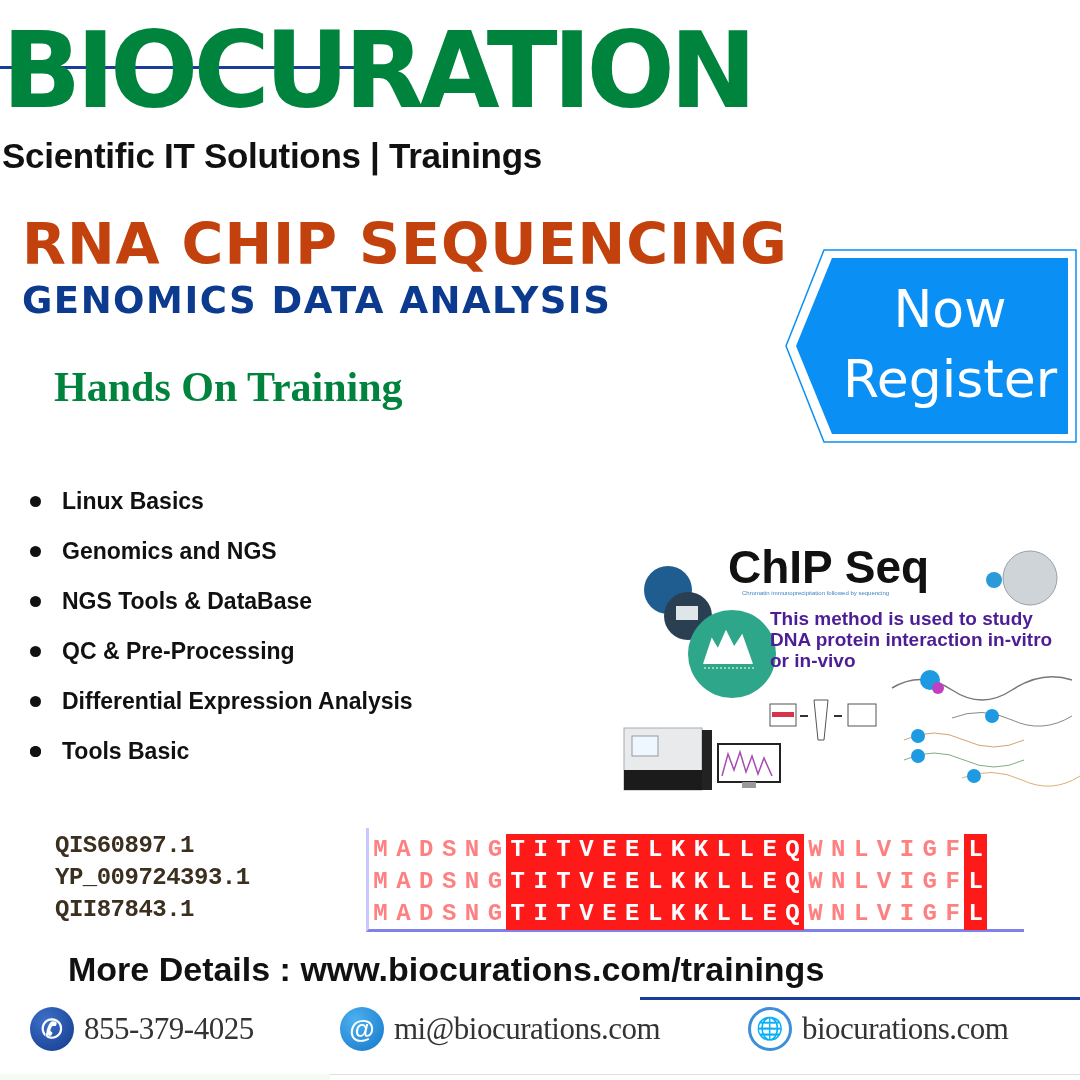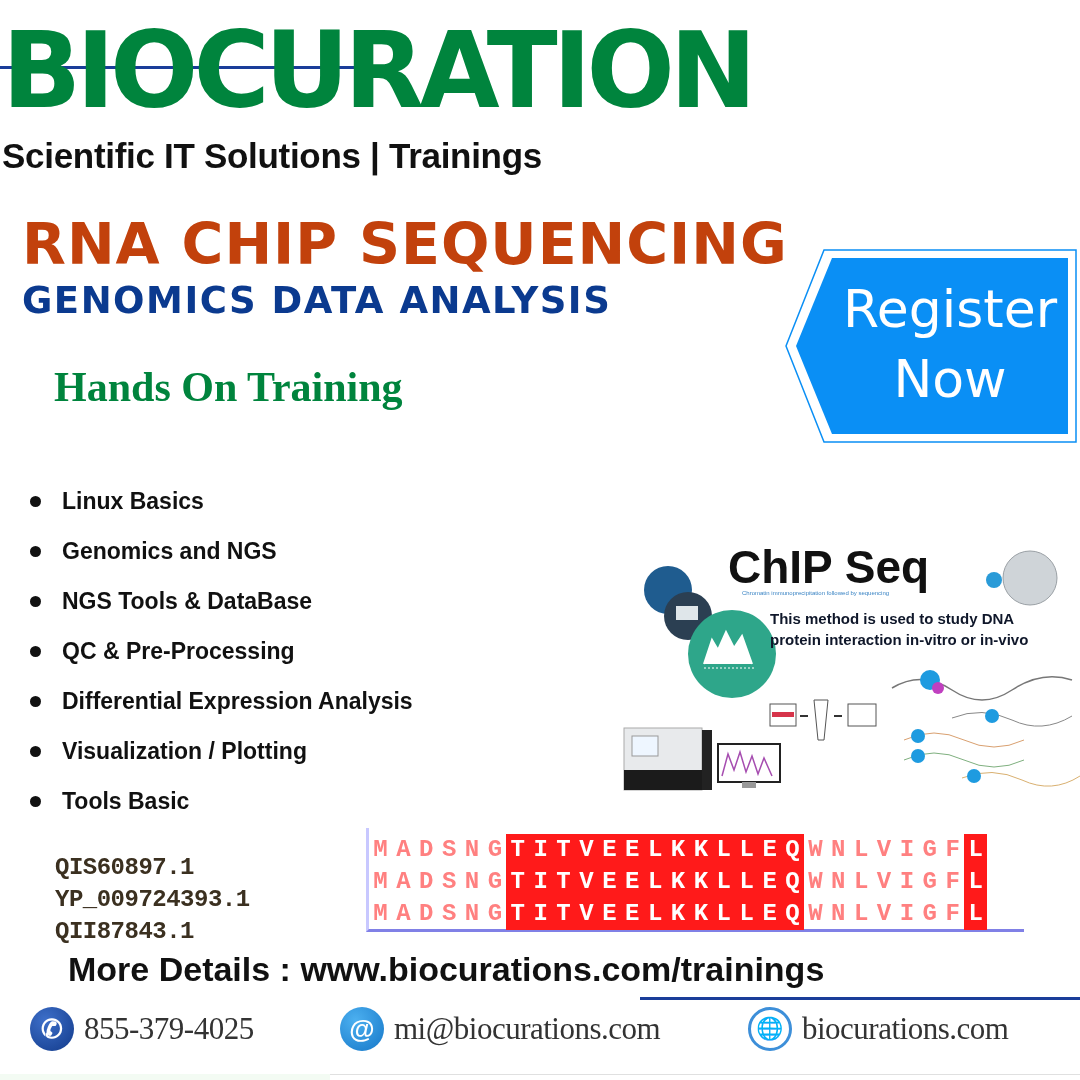--- a/index.html
+++ b/index.html
@@ -66,28 +66,28 @@
   .chip-title {
     position: absolute; left: 106px; top: 0px;
     font-family: "Liberation Sans", sans-serif; font-weight: bold; font-size: 46px; color: #111; text-align: right;
   }
   .chip-caption {
     position: absolute; left: 120px; top: 50px;
     font-family: "Liberation Sans", sans-serif; font-size: 6px; color: #3a84c4;
   }
   .chip-desc {
     position: absolute; left: 148px; top: 68px; width: 290px;
-    font-family: "Liberation Sans", sans-serif; font-weight: bold; font-size: 15px; line-height: 21px; color: #0f172a;
+    font-family: "Liberation Sans", sans-serif; font-weight: bold; font-size: 19px; line-height: 21px; color: #4c1d95;
   }
 
   .alignment {
     position: absolute; left: 50px; top: 828px; width: 980px; height: 110px;
     font-family: "Liberation Mono", monospace; font-weight: bold;
   }
-  .acc-ids { position: absolute; left: 5px; top: 24px; }
+  .acc-ids { position: absolute; left: 5px; top: 2px; }
   .acc-ids div { font-size: 24px; line-height: 32px; color: #3b3020; letter-spacing: -0.5px; height: 32px; }
   .seq-block {
     position: absolute; left: 316px; top: 0px; width: 658px; height: 104px;
     border-left: 3px solid #c8c8ff; border-bottom: 3px solid #8080e6;
   }
   .seq-row { position: absolute; left: 0; height: 32px; display: flex; }
   .seq-row span {
     display: inline-block; width: 22.9px; height: 32px; text-align: center;
     font-size: 24px; line-height: 32px; color: #ff8080;
   }
@@ -120,32 +120,32 @@
 <div class="course-title">RNA CHIP SEQUENCING</div>
 <div class="course-subtitle">GENOMICS DATA ANALYSIS</div>
 <div class="hands-on">Hands On Training</div>
 
 <div class="register-wrap">
   <svg width="294" height="196">
     <polygon points="40,2 292,2 292,194 40,194 2,98" fill="#ffffff" stroke="#0a8ff5" stroke-width="1.5"></polygon>
     <polygon points="48,10 284,10 284,186 48,186 12,98" fill="#0a8ff5"></polygon>
   </svg>
   <div class="register-text">
+    <div>Now</div>
     <div>Register</div>
-    <div>Now</div>
   </div>
 </div>
 
 <ul class="topics">
   <li><span class="bullet"></span><span>Linux Basics</span></li>
   <li><span class="bullet"></span><span>Genomics and NGS</span></li>
   <li><span class="bullet"></span><span>NGS Tools &amp; DataBase</span></li>
   <li><span class="bullet"></span><span>QC &amp; Pre-Processing</span></li>
   <li><span class="bullet"></span><span>Differential Expression Analysis</span></li>
-  <li><span class="bullet"></span><span>Visualization / Plotting</span></li>
+  <li><span class="bullet"></span></li>
   <li><span class="bullet"></span><span>Tools Basic</span></li>
 </ul>
 
 <div class="chip-graphic">
   <svg width="458" height="255" style="position:absolute;left:0;top:0">
 
     <circle cx="46" cy="50" r="24" fill="#1f5c8f"></circle>
     <circle cx="66" cy="76" r="24" fill="#2b3f52"></circle>
     <rect x="54" y="66" width="22" height="14" fill="#dfe6ea"></rect>
     <circle cx="110" cy="114" r="44" fill="#2ea68a"></circle>

